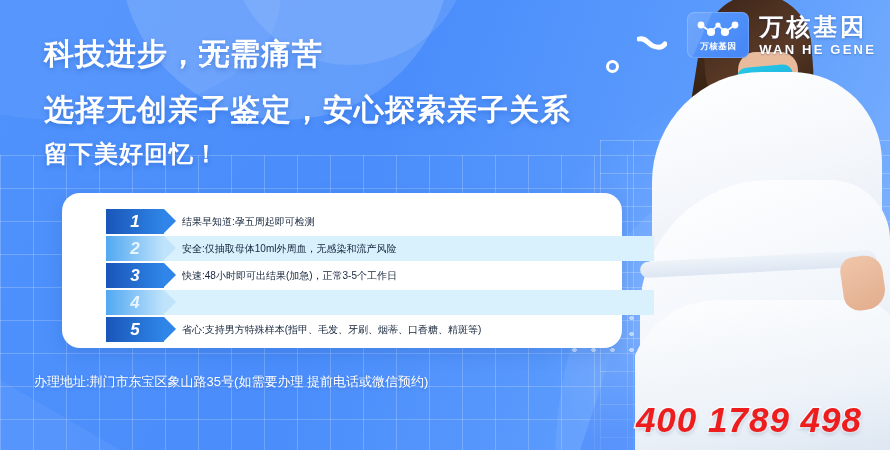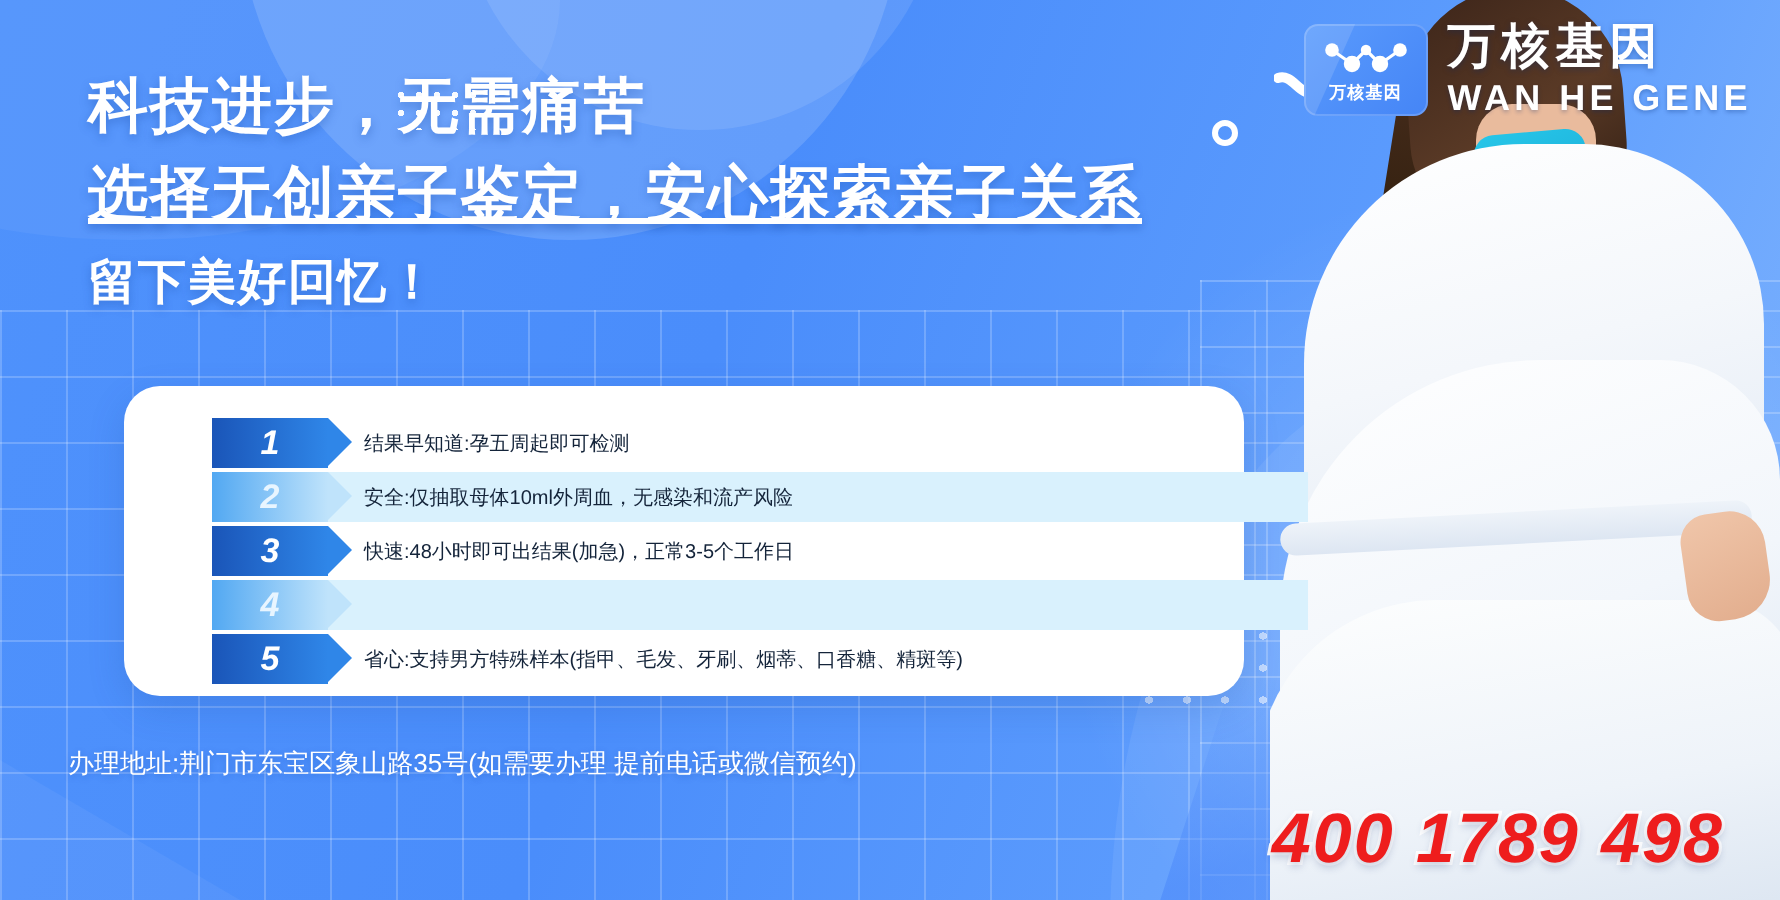--- a/index.html
+++ b/index.html
@@ -95,32 +95,32 @@
   .logo-badge svg { display:block; margin-top:1px; }
   .logo-badge .badge-cn {
     font-size:8.5px; color:#fff; letter-spacing:.6px; margin-top:1px; font-weight:bold;
   }
   .logo-text { line-height:1; }
   .logo-cn {
     font-size:24px; font-weight:bold; color:#ffffff; letter-spacing:3px;
     text-shadow:0 1px 3px rgba(0,40,110,.35);
   }
   .logo-en {
-    font-size:18px; font-weight:bold; color:#ffffff; letter-spacing:2.2px;
+    font-size:13px; font-weight:bold; color:#ffffff; letter-spacing:2.2px;
     margin-top:4px; text-shadow:0 1px 2px rgba(0,40,110,.3);
   }
   
   .headline { position:absolute; left:44px; top:36px; z-index:5; }
   .hl {
     color:#ffffff; font-weight:bold; letter-spacing:1px;
     text-shadow:0 2px 5px rgba(20,70,160,.35);
     white-space:nowrap;
   }
   .hl1 { font-size:30px; line-height:36px; position:relative; }
-  .hl2 { font-size:30px; line-height:40px; margin-top:6px;text-decoration:underline; }
+  .hl2 { font-size:30px; line-height:40px; margin-top:18px; }
   .hl3 { font-size:24px; line-height:40px; margin-top:4px; }
   .hl-dots {
     position:absolute; left:152px; top:7px; width:46px; height:22px;
     background-image:radial-gradient(rgba(255,255,255,.95) 1.6px, transparent 1.7px);
     background-size:9px 9px;
   }
   
   .card {
     position:absolute; left:62px; top:193px; width:560px; height:155px;
     background:#ffffff; border-radius:18px; z-index:5;

